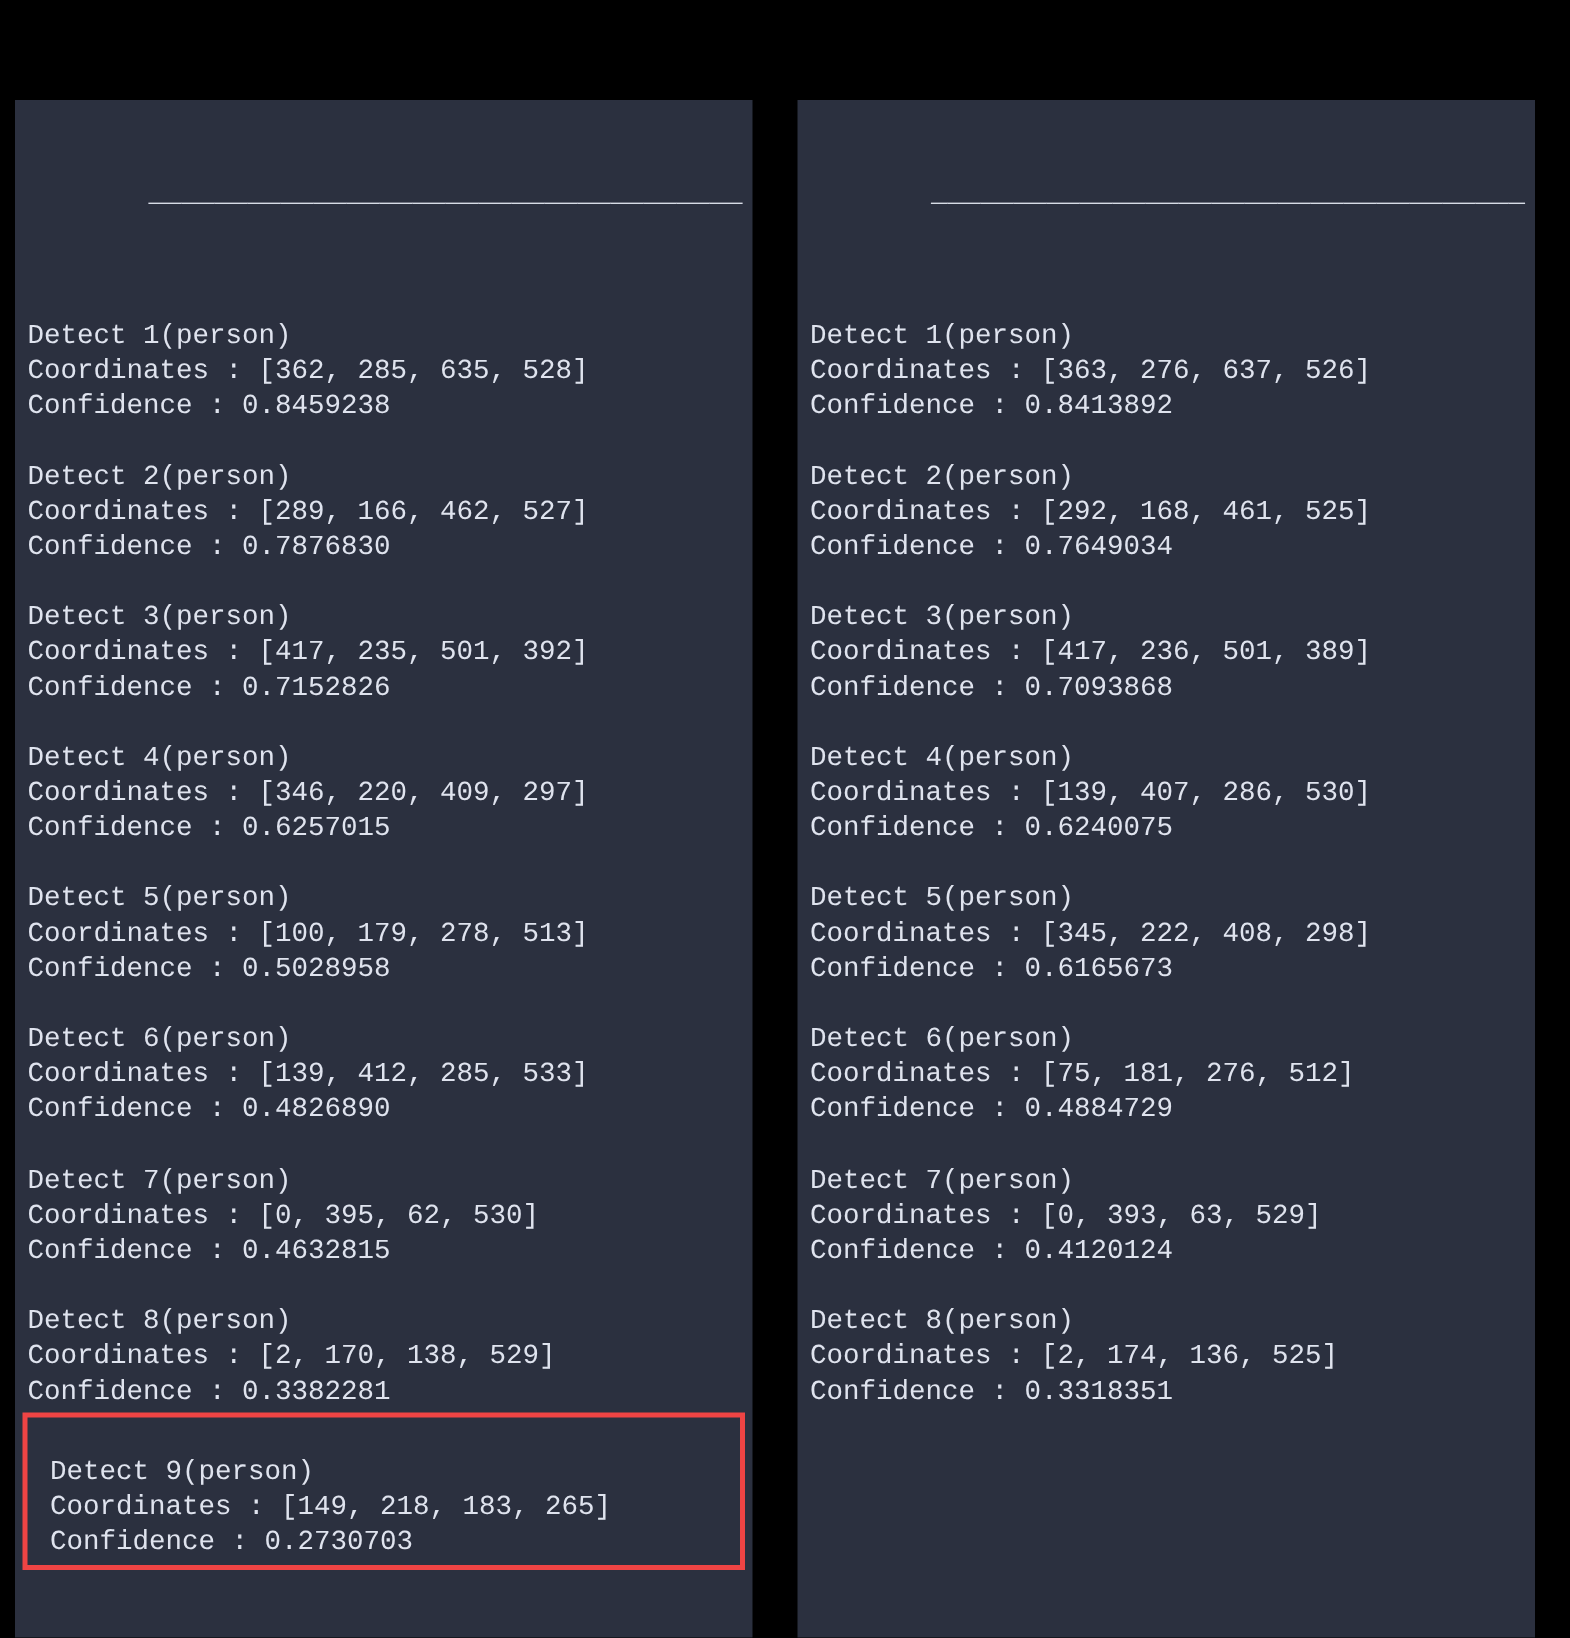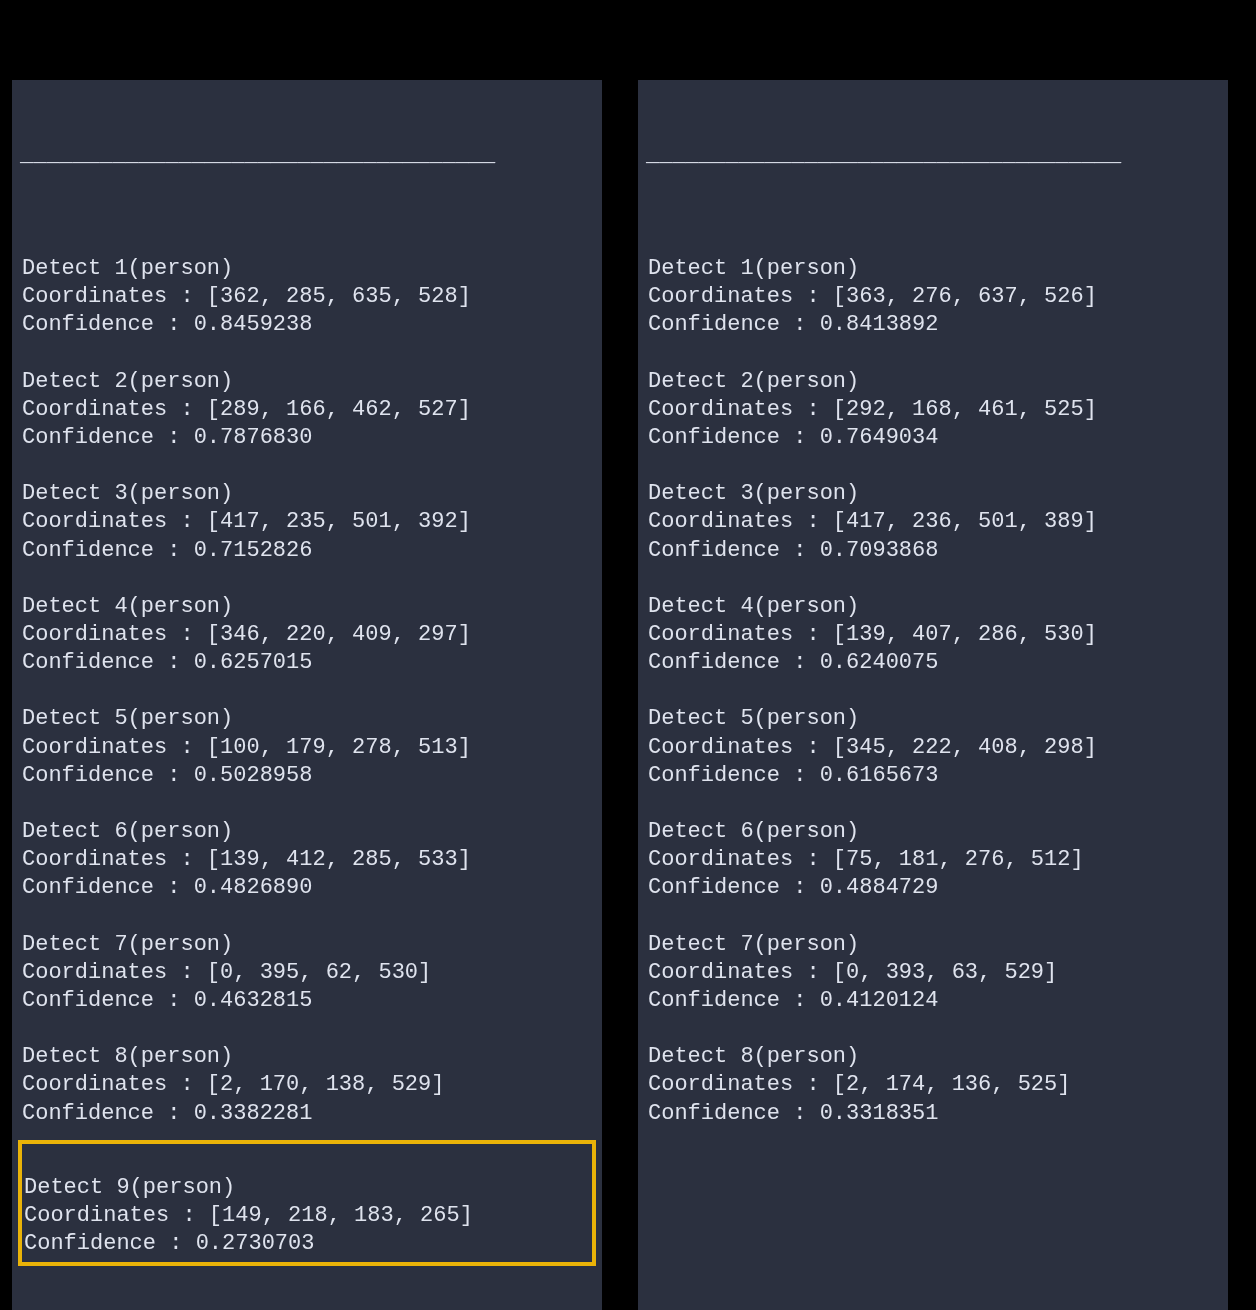--- a/index.html
+++ b/index.html
@@ -18,26 +18,26 @@
     gap: 36px;
     padding: 80px 12px 20px 12px;
   }
   .pane {
     background: #2b303f;
     width: 590px;
     padding: 6px 8px 12px 8px;
     white-space: pre;
   }
   .pane-right { width: 590px; }
-  .sep-line { letter-spacing: 0; }
+  .sep-line { letter-spacing: 0; text-align: right; }
   .block { padding: 0 2px; }
   .hl {
-    border: 4px solid #eab308;
-    margin: 12px -2px;
-    padding: 2px 0 4px 0;
+    border: 4px solid #ef4444;
+    margin: 2px -2px;
+    padding: 2px 0 4px 16px;
   }
   .hl .block { padding: 0 2px; }
 </style>
 </head>
 <body>
 
 <div class="wrap">
 
   <div class="pane">
     <div class="sep-line">____________________________________</div>

